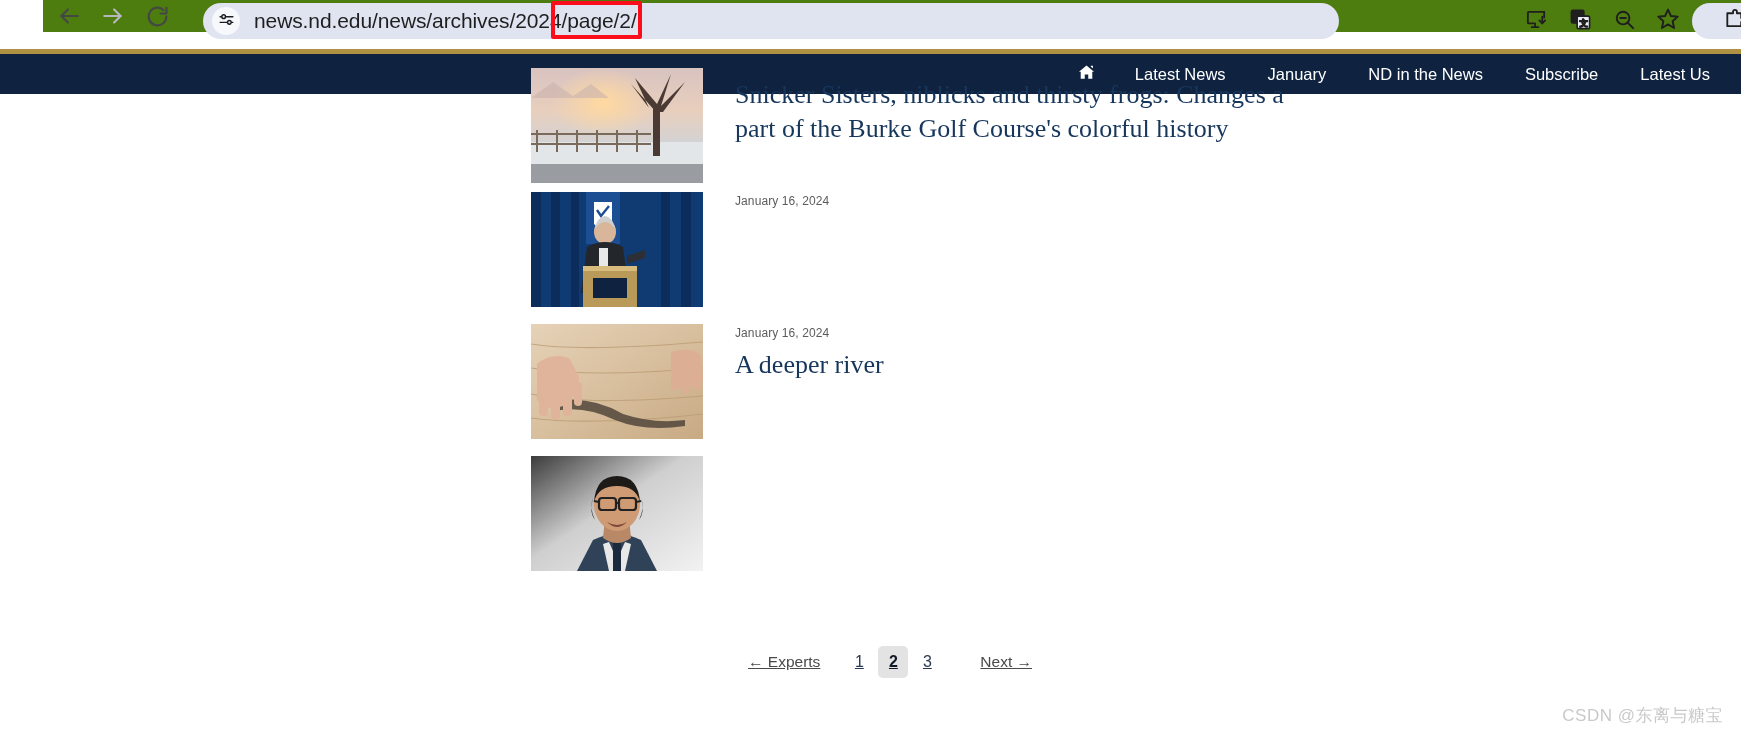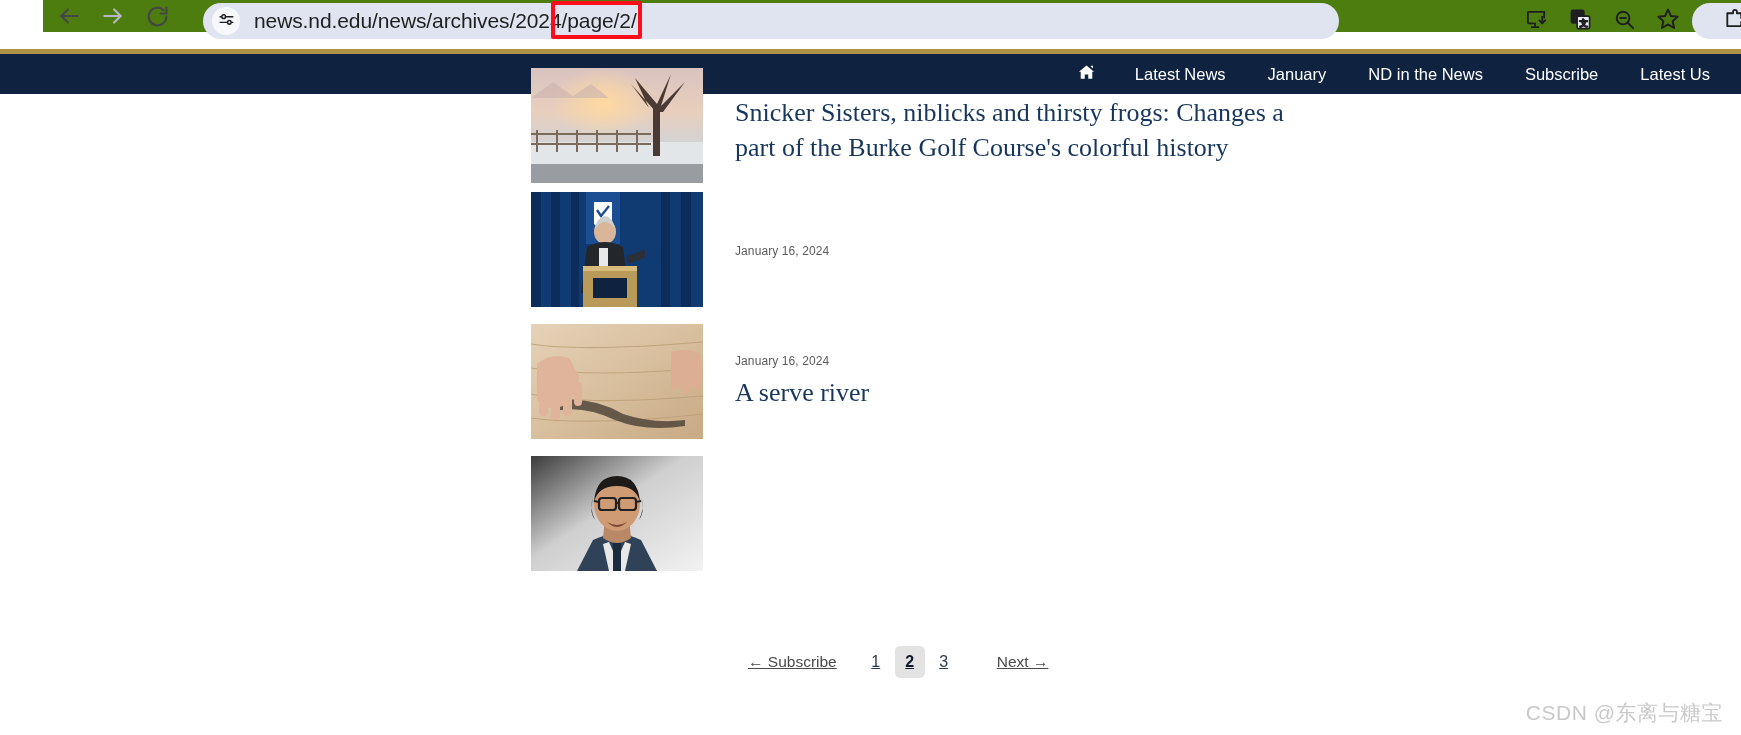--- a/index.html
+++ b/index.html
@@ -126,21 +126,21 @@
   #content {
     position: absolute;
     top: 102px; left: 0;
     width: 1741px;
     height: 633px;
     background: #ffffff;
   }
   .article-row {
     position: absolute;
     display: flex;
-    align-items: center;
+    align-items: flex-start;
   }
   .thumb {
     width: 172px;
     height: 115px;
     flex: 0 0 auto;
     overflow: hidden;
   }
   .thumb svg { display: block; width: 172px; height: 115px; }
   .art-text {
     margin-left: 32px;
@@ -196,21 +196,21 @@
     color: #111827;
   }
   #prev-link { margin-right: 22px; }
   #next-link { margin-left: 36px; }
 
   
   #watermark {
     position: absolute;
     right: 18px;
     bottom: 8px;
-    font-size: 21px;
+    font-size: 17px;
     color: #c9c9c9;
     font-family: "Liberation Sans", sans-serif;
     letter-spacing: 0.5px;
   }
 </style>
 </head>
 <body>
 
 <div id="browser-chrome">
 
@@ -437,21 +437,21 @@
             <path d="M140 28 q22 -6 30 4 l2 24 q-14 12 -32 4z"></path>
             <rect x="140" y="44" width="8" height="22" rx="4"></rect>
             <rect x="151" y="46" width="8" height="24" rx="4"></rect>
             <rect x="162" y="44" width="8" height="22" rx="4"></rect>
           </g>
         </svg>
       </span>
     </div>
     <div class="art-text">
       <div class="art-date">January 16, 2024</div>
-      <div class="art-title">A serve river</div>
+      <div class="art-title">A deeper river</div>
     </div>
   </div>
 
   <div class="article-row" style="left:531px; top:354px;">
     <div class="thumb">
       <span>
         <svg viewBox="0 0 172 115" preserveAspectRatio="none">
           <defs>
             <linearGradient id="bg4" x1="0" y1="0" x2="1" y2="1">
               <stop offset="0%" stop-color="#3c3c3c"></stop>
@@ -478,20 +478,20 @@
           </g>
           <path d="M76 66 q10 6 20 0 q-10 10 -20 0z" fill="#7c4a3a"></path>
         </svg>
       </span>
     </div>
   </div>
 
 </div>
 
 <div id="pagination">
-  <a class="page-nav" id="prev-link" href="#">← Subscribe</a>
+  <a class="page-nav" id="prev-link" href="#">← Experts</a>
   <a class="page-num" href="#">1</a>
   <a class="page-num active" href="#">2</a>
   <a class="page-num" href="#">3</a>
   <a class="page-nav" id="next-link" href="#">Next →</a>
 </div>
 
 <div id="watermark">CSDN @东离与糖宝</div>
 
 </body></html>

